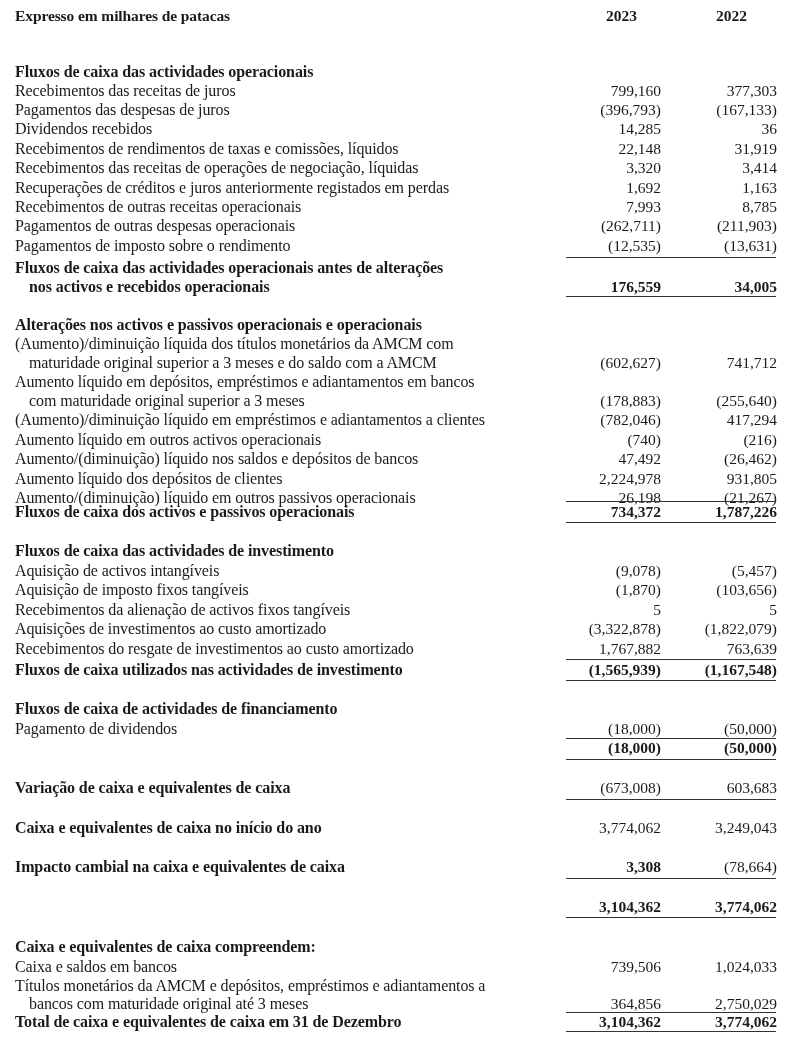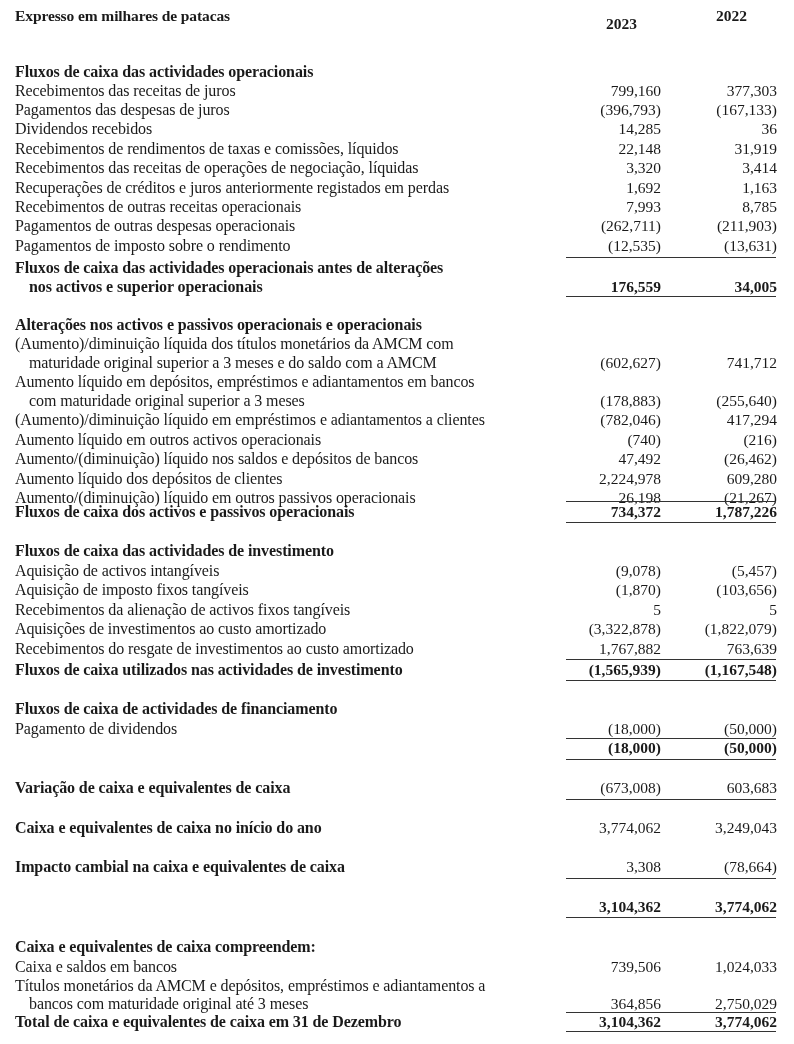--- a/index.html
+++ b/index.html
@@ -13,21 +13,21 @@
     position: absolute; left: 5px; width: 794px; height: 20px;
     font-size: 14.5px; line-height: 20px;
   }
   .lbl { position: absolute; left: 10px; white-space: nowrap; font-family: "Liberation Serif", serif; font-size: 16px; letter-spacing: -0.1px; }
   .lbl.ind { left: 24px; }
   .v1, .v2 { position: absolute; white-space: nowrap; text-align: right; font-family: "Liberation Serif", serif; font-size: 15.5px; }
   .v1 { right: 138px; }
   .v2 { right: 22px; }
   .bold .lbl, .bold .v1, .bold .v2 { font-weight: bold; }
   .hdr .lbl, .hdr .v1, .hdr .v2 { font-weight: bold; font-size: 15.5px; }
-  .hdr .v1 { right: 162px; margin-top: 8px; }
+  .hdr .v1 { right: 162px; }
   .hdr .v2 { right: 52px; }
   .rule { position: absolute; height: 1px; background: #333; }
   .rfull { left: 566px; width: 210px; }
 </style>
 </head>
 <body>
 
 <div class="page">
 
   <div class="row hdr" style="top:6px">
@@ -82,21 +82,21 @@
   <div class="row" style="top:236px">
     <span class="lbl">Pagamentos de imposto sobre o rendimento</span>
     <span class="v1">(12,535)</span>
     <span class="v2">(13,631)</span>
   </div>
   <div class="rule rfull" style="top:257px"></div>
   <div class="row bold" style="top:258px">
     <span class="lbl">Fluxos de caixa das actividades operacionais antes de alterações</span>
   </div>
   <div class="row bold" style="top:277px">
-    <span class="lbl ind">nos activos e superior operacionais</span>
+    <span class="lbl ind">nos activos e recebidos operacionais</span>
     <span class="v1">176,559</span>
     <span class="v2">34,005</span>
   </div>
   <div class="rule rfull" style="top:296px"></div>
 
   <div class="row bold" style="top:315px">
     <span class="lbl">Alterações nos activos e passivos operacionais e operacionais</span>
   </div>
   <div class="row" style="top:334px">
     <span class="lbl">(Aumento)/diminuição líquida dos títulos monetários da AMCM com</span>
@@ -125,21 +125,21 @@
     <span class="v2">(216)</span>
   </div>
   <div class="row" style="top:449px">
     <span class="lbl">Aumento/(diminuição) líquido nos saldos e depósitos de bancos</span>
     <span class="v1">47,492</span>
     <span class="v2">(26,462)</span>
   </div>
   <div class="row" style="top:469px">
     <span class="lbl">Aumento líquido dos depósitos de clientes</span>
     <span class="v1">2,224,978</span>
-    <span class="v2">609,280</span>
+    <span class="v2">931,805</span>
   </div>
   <div class="row" style="top:488px">
     <span class="lbl">Aumento/(diminuição) líquido em outros passivos operacionais</span>
     <span class="v1">26,198</span>
     <span class="v2">(21,267)</span>
   </div>
   <div class="rule rfull" style="top:501px"></div>
   <div class="row bold" style="top:502px">
     <span class="lbl">Fluxos de caixa dos activos e passivos operacionais</span>
     <span class="v1">734,372</span>
@@ -206,21 +206,21 @@
   <div class="rule rfull" style="top:799px"></div>
 
   <div class="row bold" style="top:818px">
     <span class="lbl">Caixa e equivalentes de caixa no início do ano</span>
     <span class="v1" style="font-weight:normal">3,774,062</span>
     <span class="v2" style="font-weight:normal">3,249,043</span>
   </div>
 
   <div class="row bold" style="top:857px">
     <span class="lbl">Impacto cambial na caixa e equivalentes de caixa</span>
-    <span class="v1" style="font-weight:normal">3,308</span>
+    <span class="v1" style="font-weight:bold">3,308</span>
     <span class="v2" style="font-weight:normal">(78,664)</span>
   </div>
   <div class="rule rfull" style="top:878px"></div>
 
   <div class="row bold" style="top:897px">
     <span class="v1">3,104,362</span>
     <span class="v2">3,774,062</span>
   </div>
   <div class="rule rfull" style="top:917px"></div>
 

